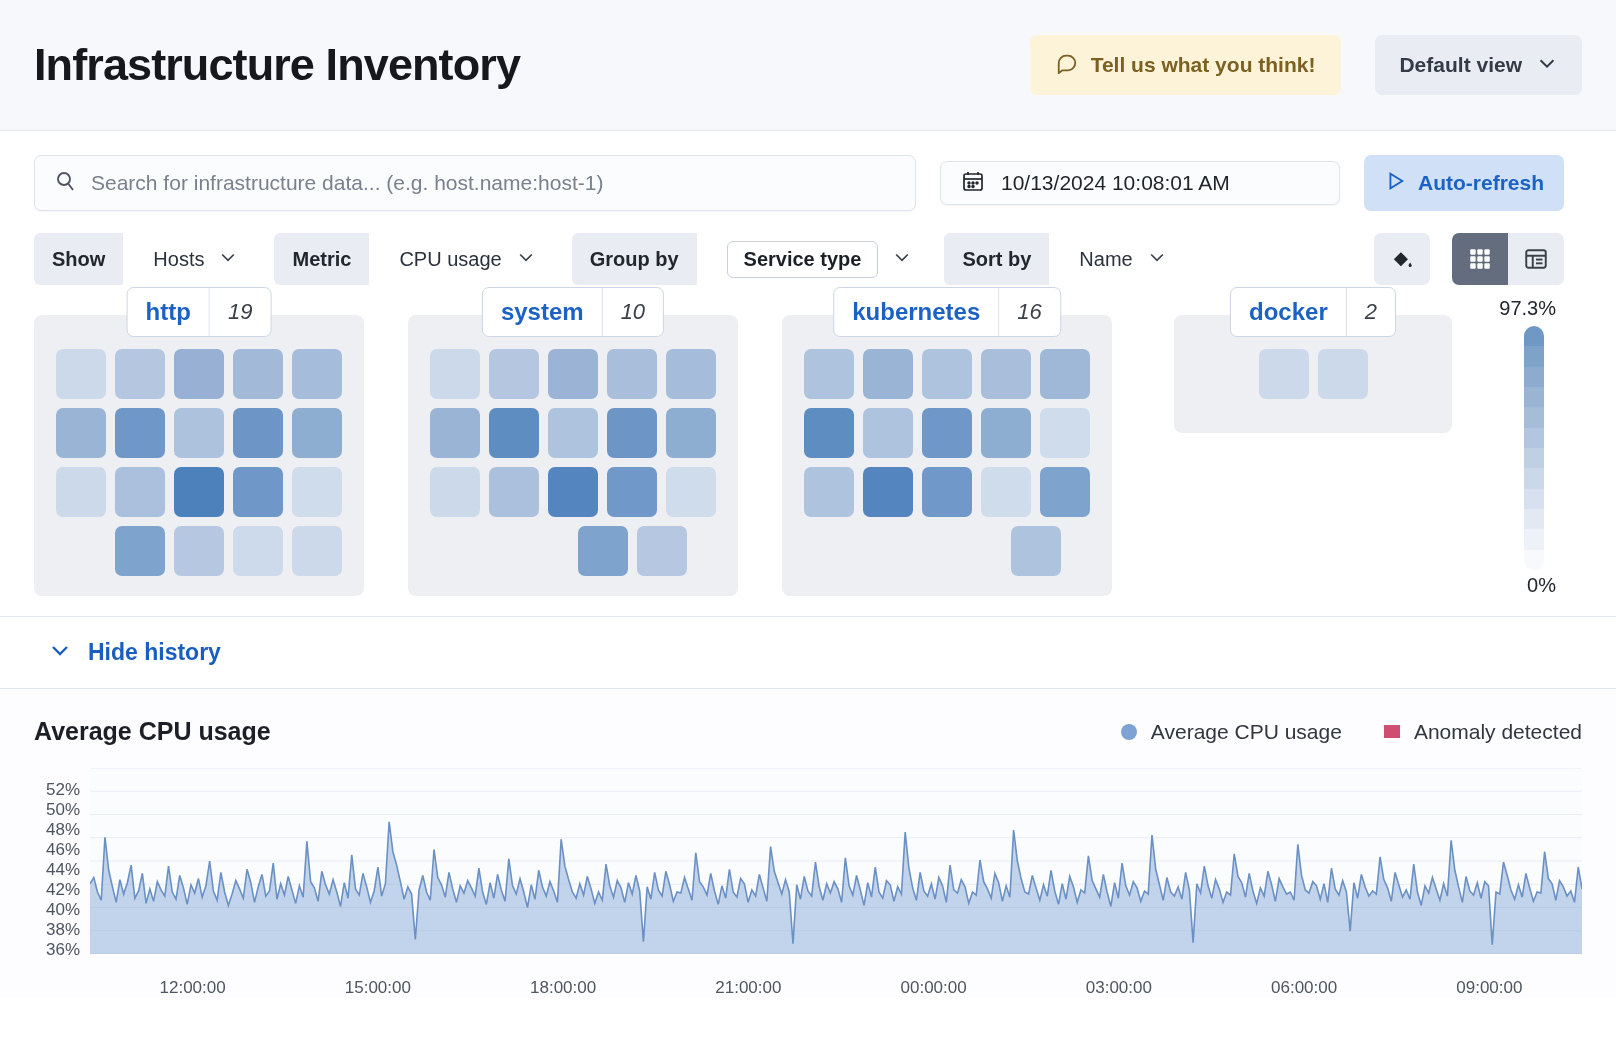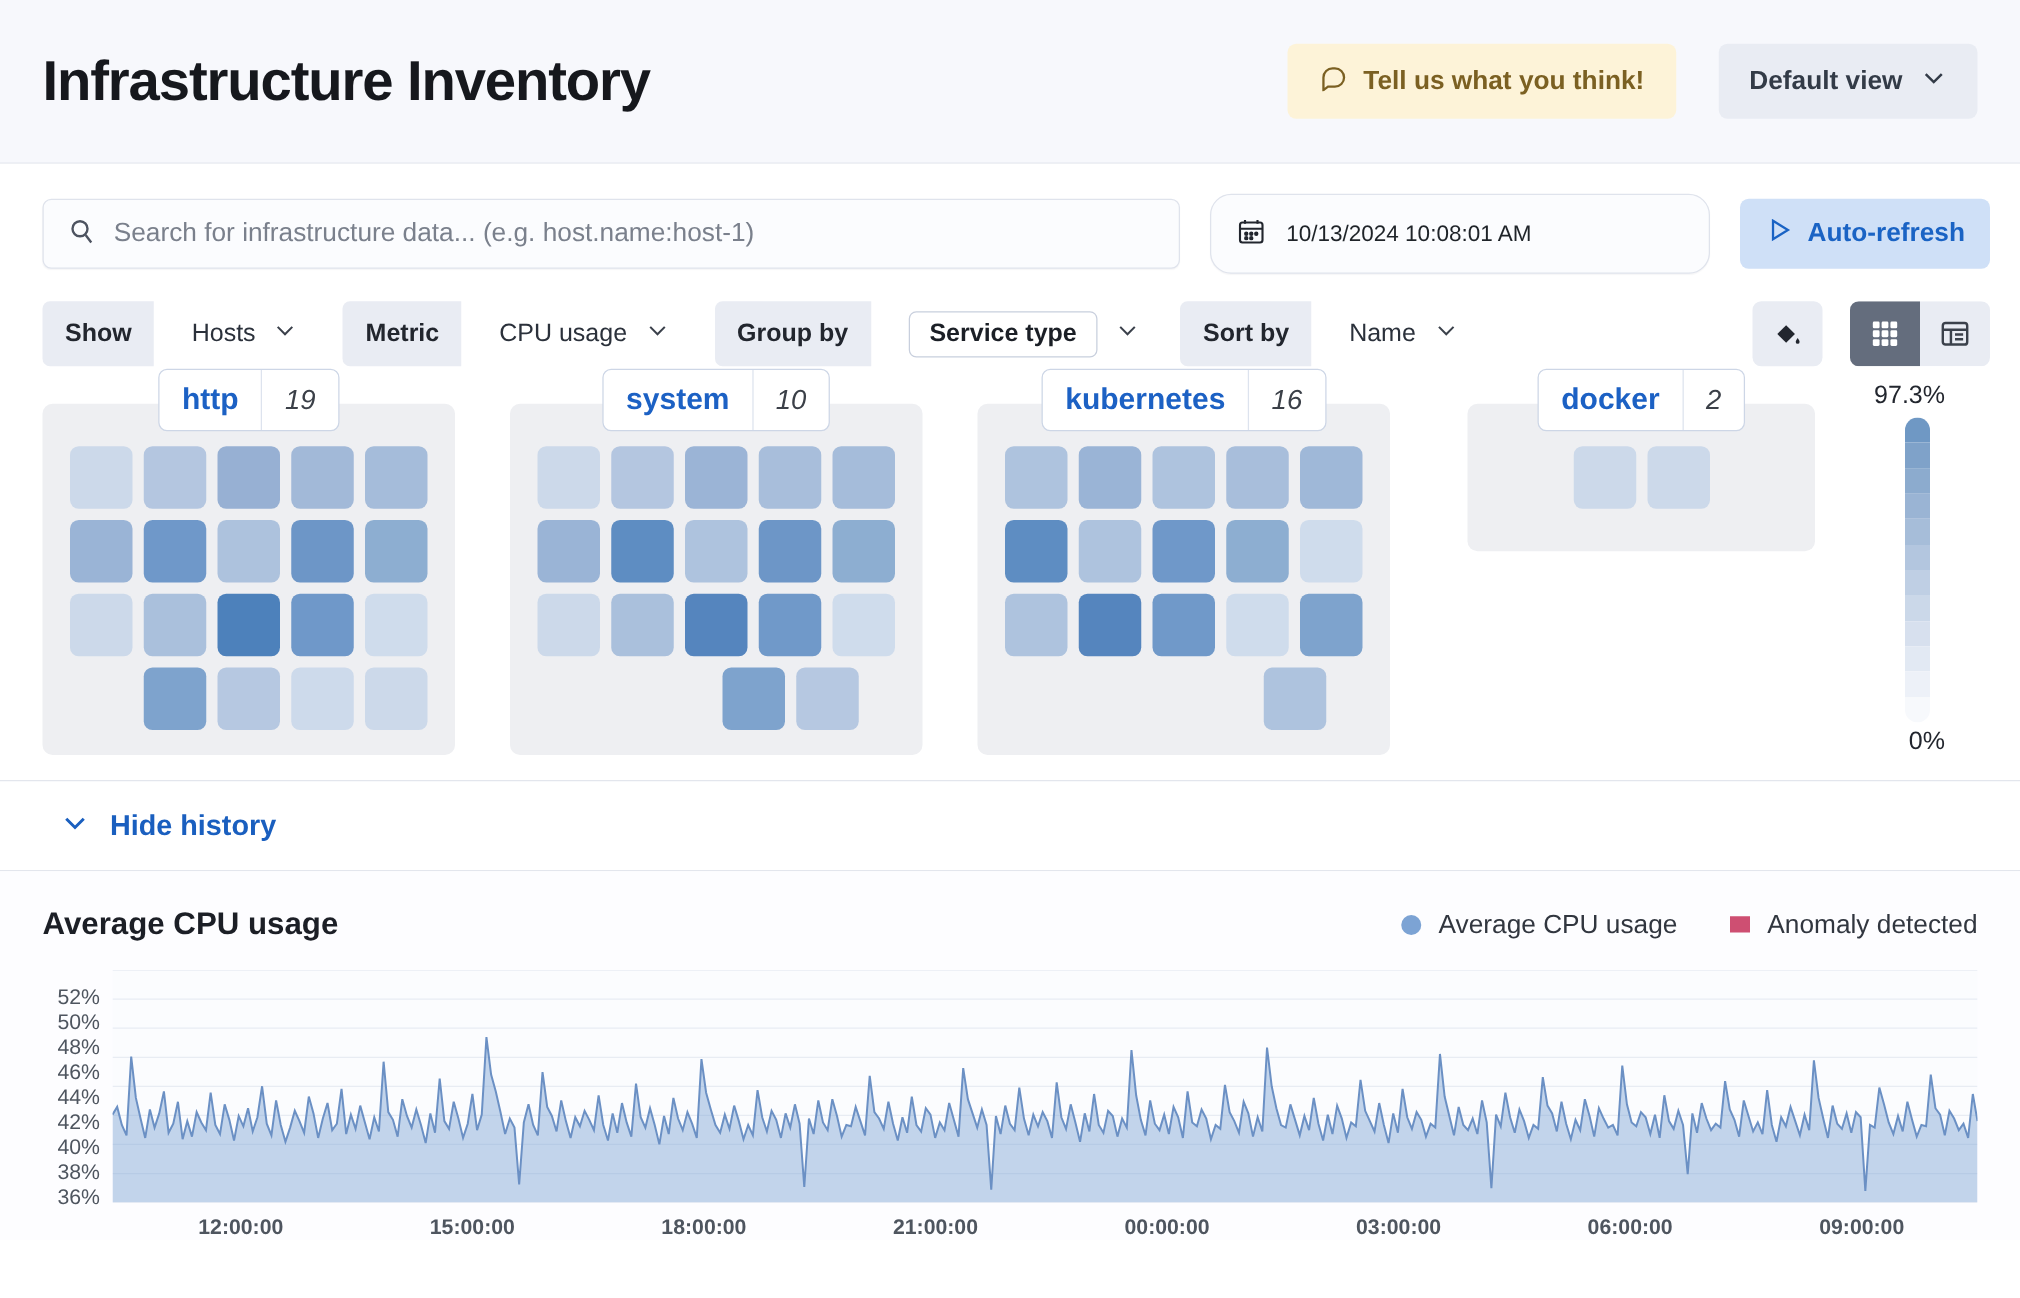--- a/index.html
+++ b/index.html
@@ -48,41 +48,41 @@
     height: 60px;
     padding: 0 24px;
     margin-left: 34px;
     font-size: 21px;
     font-weight: 600;
     cursor: pointer;
     white-space: nowrap;
   }
 
   
-  .toolbar { padding: 24px 24px 0 34px; background: #fff; }
+  .toolbar { padding: 24px 52px 0 34px; background: #fff; }
   .search-row { display: flex; align-items: center; gap: 24px; }
   .search-box {
     flex: 1;
     height: 56px;
     background: #fbfcfe;
     border: 1px solid #dfe3ec;
     border-radius: 7px;
     display: flex; align-items: center;
     padding: 0 18px; gap: 14px;
     box-shadow: 0 1px 1px rgba(20,30,60,.04);
   }
   .search-placeholder { color: #7a808c; font-size: 21px; }
   .date-box {
-    width: 400px; height: 64px;
+    width: 400px; height: 44px;
     background: #fbfcfe;
     border: 1px solid #dfe3ec;
-    border-radius: 17px;
+    border-radius: 7px;
     display: flex; align-items: center; gap: 16px;
     padding: 0 20px;
-    font-size: 18px; color: #1f2429;
+    font-size: 21px; color: #1f2429;
     box-shadow: 0 1px 1px rgba(20,30,60,.04);
   }
   .refresh-btn {
     width: 200px; height: 56px;
     background: #cfe0f7;
     border-radius: 7px;
     display: flex; align-items: center; justify-content: center; gap: 12px;
     color: #1a63c4; font-size: 21px; font-weight: 700;
     cursor: pointer;
   }
@@ -220,22 +220,21 @@
     text-align: right;
     padding-right: 10px;
     height: 176px;
     padding-top: 2px;
   }
   .plot { flex: 1; position: relative; height: 186px; }
   .plot svg { display: block; width: 100%; height: 186px; }
   .x-axis {
     display: flex; margin-left: 66px;
     font-size: 17px; color: #4e555f;
-    margin-top: 10px;
-    font-weight: bold;
+    margin-top: 24px;
   }
   .x-axis span { flex: 1; text-align: center; }
 </style>
 </head>
 <body>
 
 <div class="app-header">
   <h1 class="page-title">Infrastructure Inventory</h1>
 
   <div class="feedback-badge">

